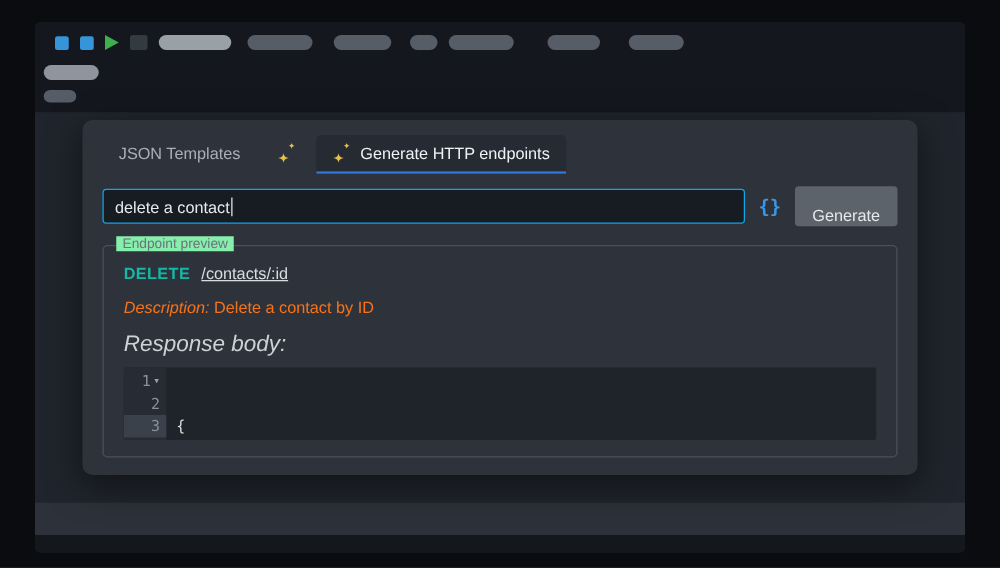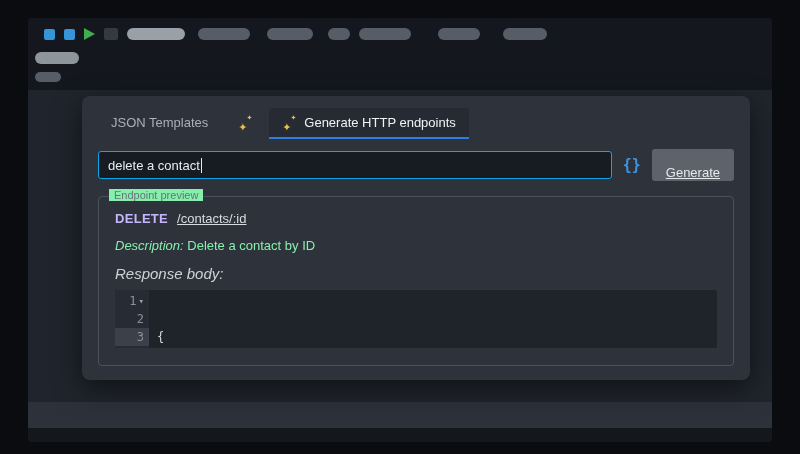--- a/index.html
+++ b/index.html
@@ -31,21 +31,20 @@
 
   
   .main { flex:1; position:relative; background:#20242c; }
 
   
   .dialog {
     position:absolute; left:38px; top:6px; width:668px; height:284px;
     background:#2e333b; border-radius:8px;
     box-shadow:0 8px 28px rgba(0,0,0,.5);
     padding:12px 16px 12px;
-    margin-left:16px;
   }
 
   
   .tabs { display:flex; align-items:stretch; gap:4px; }
   .tab {
     display:flex; align-items:center; gap:8px;
     padding:7px 13px; font-size:13px; color:#a9afb8;
     border-radius:4px 4px 0 0; cursor:pointer; white-space:nowrap;
     border-bottom:2px solid transparent;
   }
@@ -61,39 +60,39 @@
     color:#e8ebee; font-size:13px; padding:0 9px; display:flex; align-items:center;
     overflow:hidden; white-space:nowrap;
   }
   .caret { width:1px; height:15px; background:#e8ebee; margin-left:1px; display:inline-block; }
   .braces-btn {
     color:#3b96e8; font-family:"DejaVu Sans Mono", monospace;
     font-size:15px; font-weight:bold; cursor:pointer; padding:0 1px;
   }
   .generate-btn {
     height:24px; padding:16px 14px; background:#5d636b; border:none; border-radius:3px;
-    color:#e6e9ed; font-size:13px; cursor:pointer; font-family:"Liberation Sans", sans-serif;text-decoration:underline;
+    color:#e6e9ed; font-size:13px; cursor:pointer; font-family:"Liberation Sans", sans-serif;
   }
 
   
   .preview {
     margin-top:15px; position:relative; height:170px;
     border:1px solid #4a515b; border-radius:4px;
     padding:14px 16px 12px;
   }
   .legend {
     position:absolute; top:-8px; left:10px; background:#86efac;
     padding:0 5px; font-size:11px; color:#6b727c;
   }
   .method-line { display:flex; gap:9px; align-items:baseline; font-size:13px; }
-  .method { color:#c4b5fd; font-weight:bold; letter-spacing:.3px; }
+  .method { color:#14b8a6; font-weight:bold; letter-spacing:.3px; }
   .path { color:#d9dce0;text-decoration:underline; }
-  .desc-line { margin-top:12px; font-size:13px; color:#86efac; }
+  .desc-line { margin-top:12px; font-size:13px; color:#f97316; }
   .italic { font-style:italic; }
-  .resp-line { margin-top:12px; font-size:15px; color:#ced2d7; }
+  .resp-line { margin-top:12px; font-size:18px; color:#ced2d7; }
 
   
   .code {
     margin-top:8px; background:#1f242b; border-radius:2px;
     font-family:"DejaVu Sans Mono", monospace; font-size:12px; line-height:18px;
     display:flex; height:58px; overflow:hidden;
   }
   .gutter { width:34px; background:#272c34; color:#8a919b; flex:none; padding-top:2px; }
   .gcell { display:flex; justify-content:flex-end; align-items:center; padding-right:5px; gap:2px; height:18px; }
   .gcell.active { background:#3a414a; }

